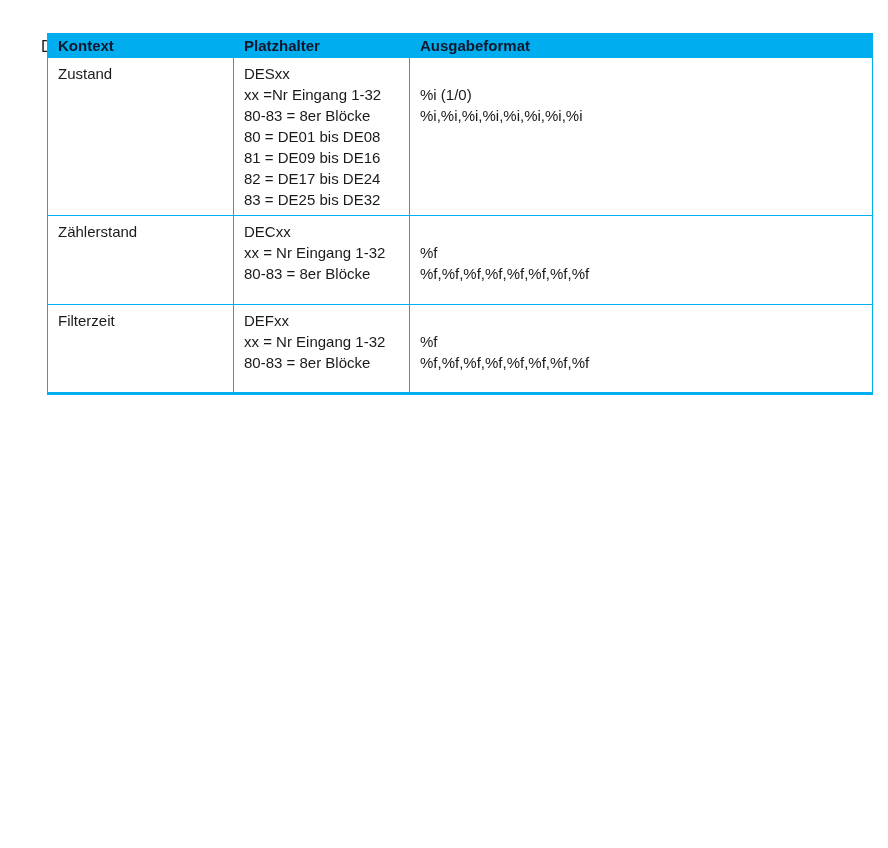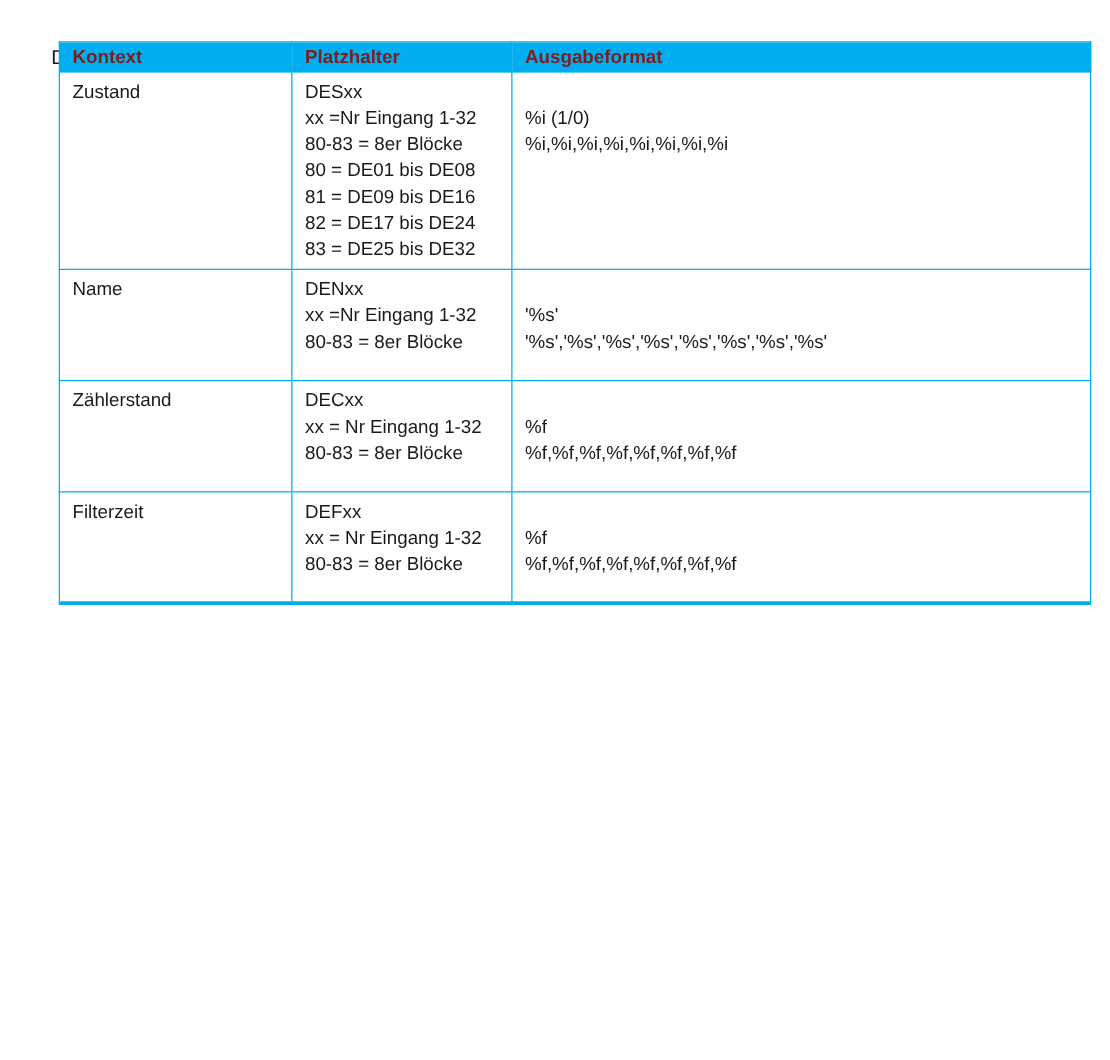--- a/index.html
+++ b/index.html
@@ -27,21 +27,21 @@
     border-collapse: collapse;
     table-layout: fixed;
     border-bottom: 3px solid var(--accent);
   }
   col.c1 { width: 186px; }
   col.c2 { width: 176px; }
   col.c3 { width: 463px; }
   thead tr { height: 24px; }
   thead th {
     background: var(--accent);
-    color: #7f1d1d;
+    color: #0f172a;
     font-size: 15px;
     font-weight: 700;
     text-align: left;
     vertical-align: middle;
     padding: 2px 10px;
     border: 1px solid var(--accent);
   }
   tbody tr { height: 89px; }
   tbody tr.tall { height: 158px; margin-top: 37px; }
   tbody td {
@@ -89,35 +89,20 @@
             <div class="cell-line">82 = DE17 bis DE24</div>
             <div class="cell-line">83 = DE25 bis DE32</div>
           </td>
     <td class="col-ausgabeformat">
             <div class="cell-line"></div>
             <div class="cell-line">%i (1/0)</div>
             <div class="cell-line">%i,%i,%i,%i,%i,%i,%i,%i</div>
           </td>
   </tr>
 
-  <tr class="body-row">
-    <td class="col-kontext">
-            <div class="cell-line">Name</div>
-          </td>
-    <td class="col-platzhalter">
-            <div class="cell-line">DENxx</div>
-            <div class="cell-line">xx =Nr Eingang 1-32</div>
-            <div class="cell-line">80-83 = 8er Blöcke</div>
-          </td>
-    <td class="col-ausgabeformat">
-            <div class="cell-line"></div>
-            <div class="cell-line">'%s'</div>
-            <div class="cell-line">'%s','%s','%s','%s','%s','%s','%s','%s'</div>
-          </td>
-  </tr>
 
   <tr class="body-row">
     <td class="col-kontext">
             <div class="cell-line">Zählerstand</div>
           </td>
     <td class="col-platzhalter">
             <div class="cell-line">DECxx</div>
             <div class="cell-line">xx = Nr Eingang 1-32</div>
             <div class="cell-line">80-83 = 8er Blöcke</div>
           </td>

